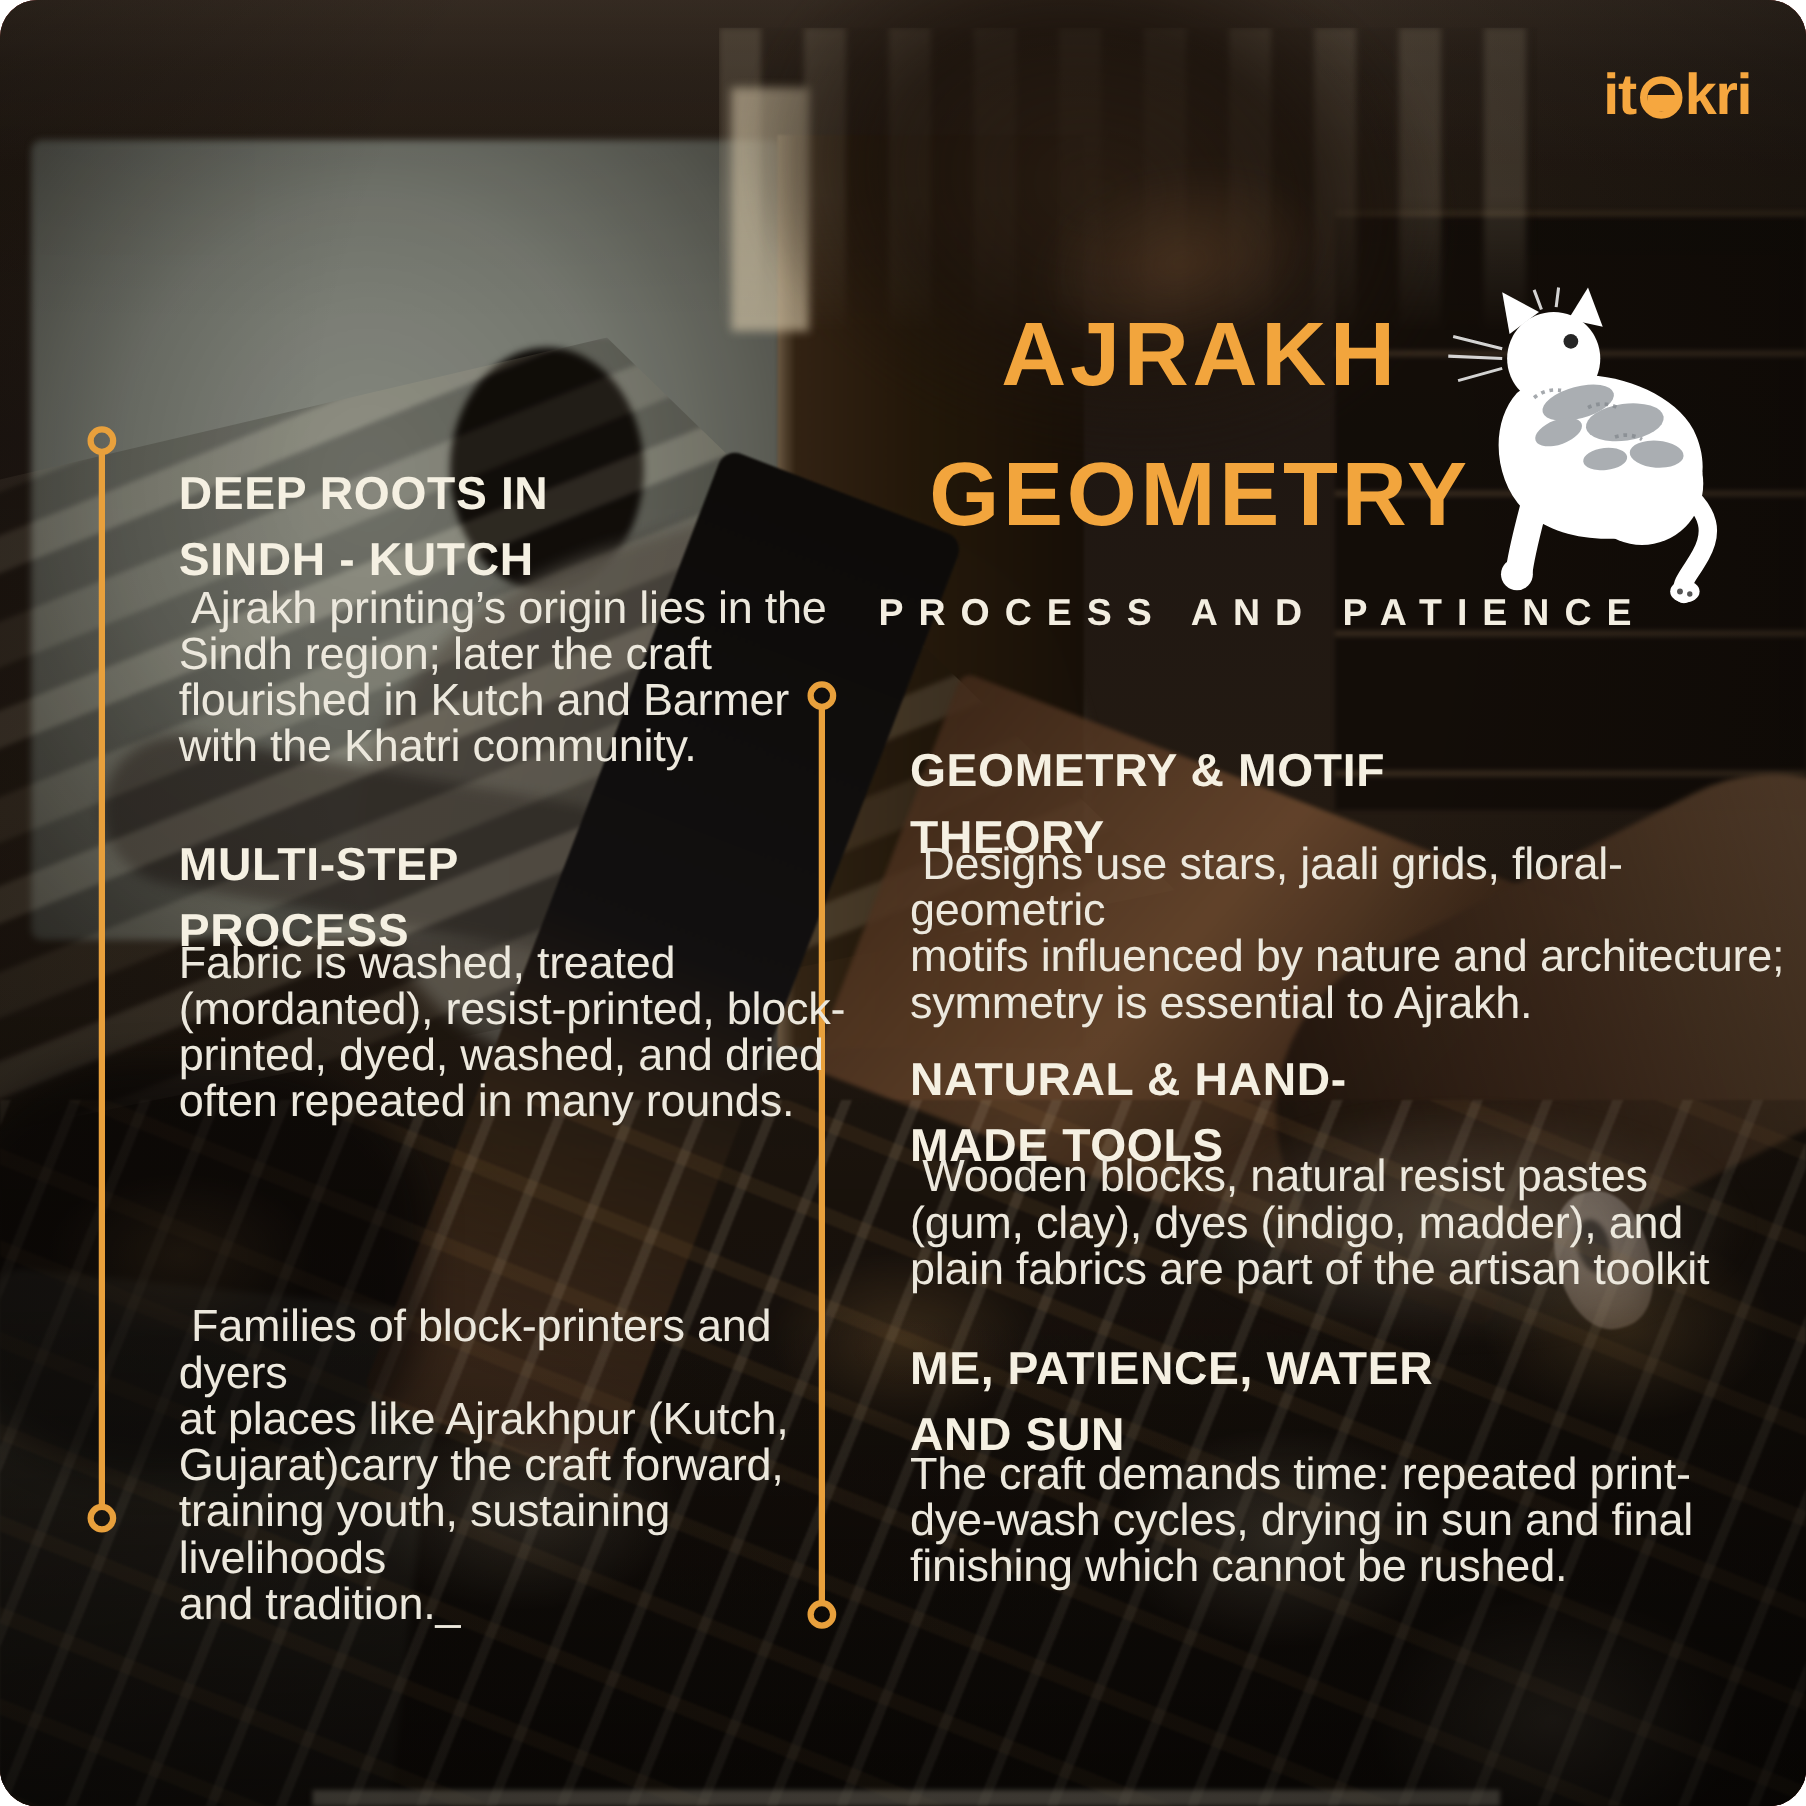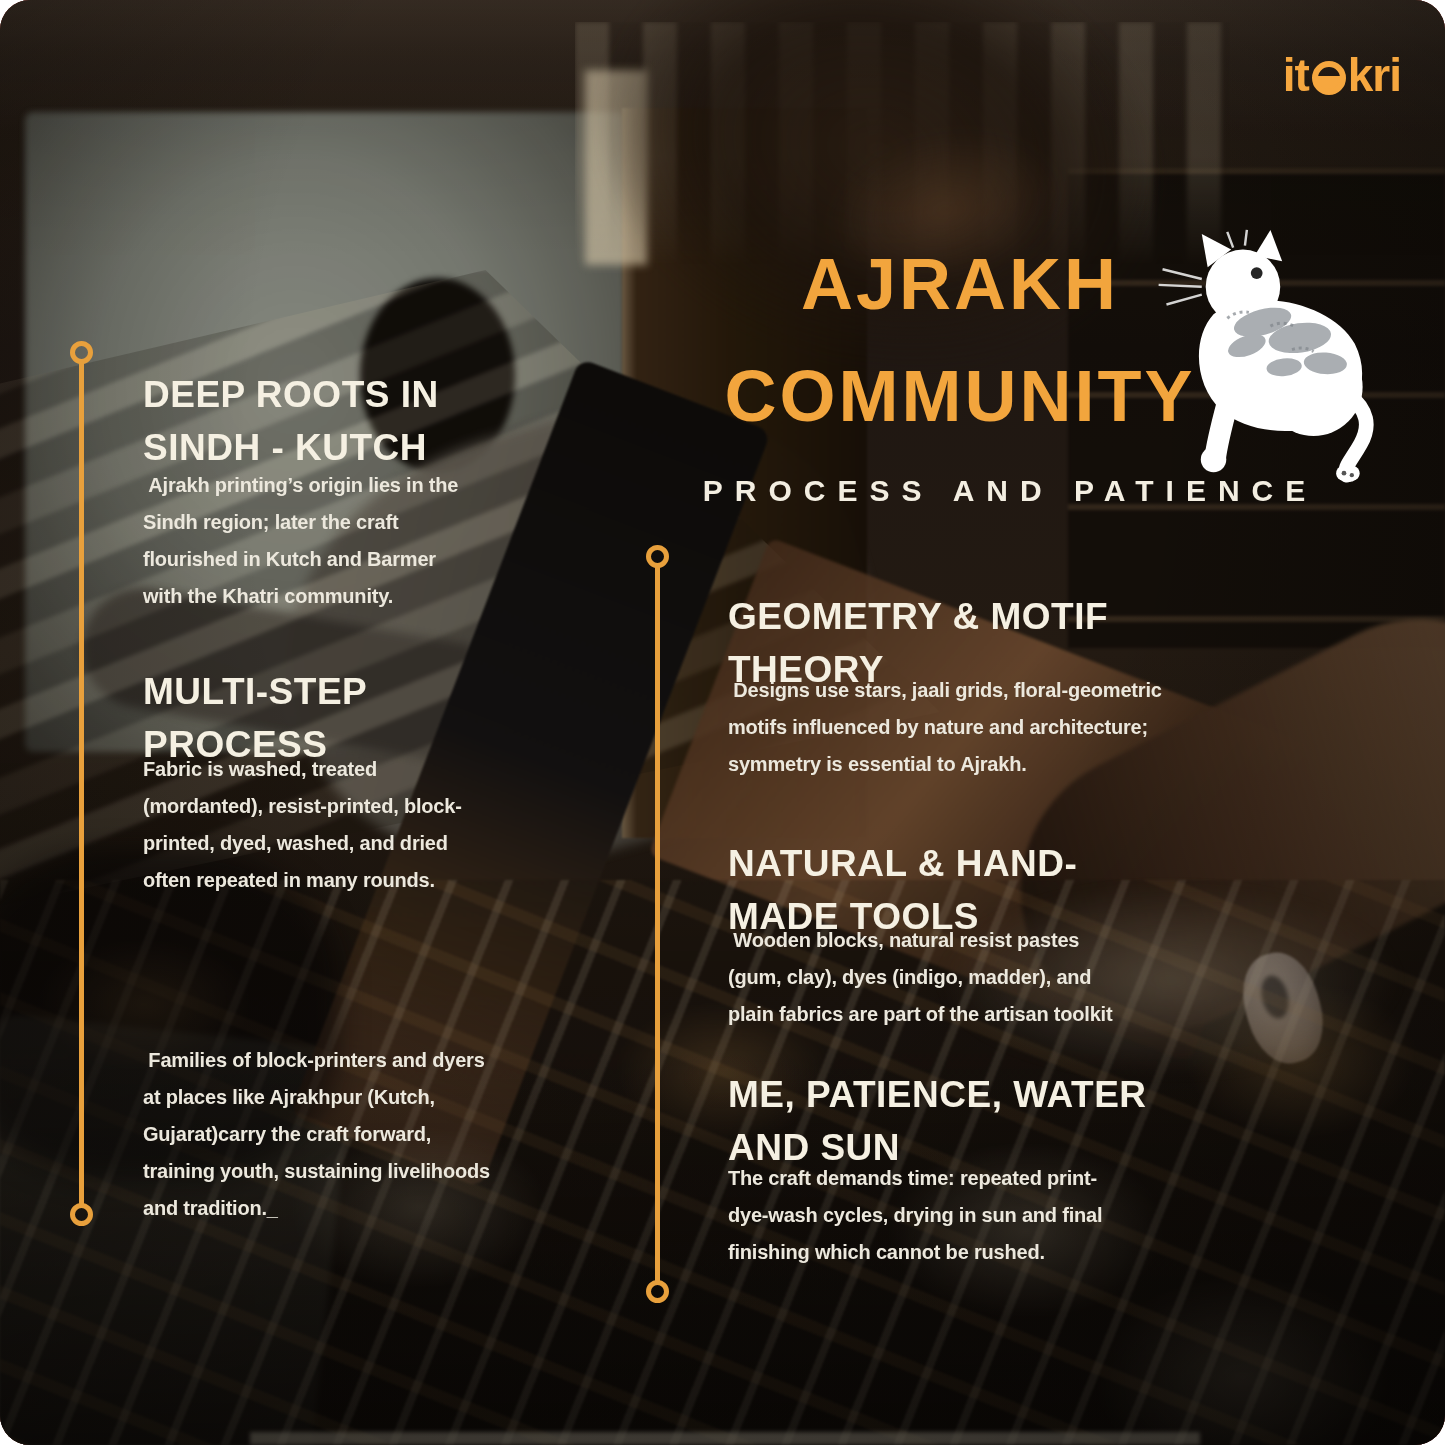--- a/index.html
+++ b/index.html
@@ -79,21 +79,21 @@
   .title-line{position:absolute;left:0;width:100%;color:#F2A53D;font-weight:700;font-size:72px;letter-spacing:3px;white-space:nowrap;}
   .title-1{top:243px;}
   .title-2{top:355px;}
   .subtitle{position:absolute;left:640px;top:474px;width:740px;text-align:center;color:#F3EEE1;font-weight:700;font-size:30px;letter-spacing:12px;white-space:nowrap;z-index:2;}
   .cat{position:absolute;left:1142px;top:228px;width:300px;height:255px;z-index:4;}
 
   .timeline-dot{position:absolute;width:13px;height:13px;border:5px solid #E8A03C;border-radius:50%;background:transparent;z-index:3;}
   .timeline-line{position:absolute;width:5px;background:#E8A03C;z-index:3;}
 
   .heading{position:absolute;color:#F5F0E2;font-weight:700;font-size:37px;line-height:53px;letter-spacing:.5px;white-space:pre-line;z-index:3;margin-top:20px;}
-  .bodytxt{position:absolute;color:#ECE8DD;font-weight:700;font-size:20px;line-height:37px;letter-spacing:-.2px;white-space:pre-wrap;z-index:3;}
+  .bodytxt{position:absolute;color:#ECE8DD;font-weight:400;font-size:36px;line-height:37px;letter-spacing:-.2px;white-space:pre-wrap;z-index:3;}
   .lcol{left:143px;width:560px;}
   .rcol{left:728px;width:700px;}
   .lh1{top:348px;} .lb1{top:467px;}
   .lh2{top:645px;} .lb2{top:751px;}
   .lh3{top:899px;} .lb3{top:1042px;}
   .rh1{top:570px;} .rb1{top:672px;}
   .rh2{top:817px;} .rb2{top:922px;}
   .rh3{top:1048px;} .rb3{top:1160px;}
 </style>
 </head>
@@ -129,21 +129,21 @@
   </div>
 
   <div class="logo">
     <span>it</span>
       <span class="logo-o"></span>
       <span>kri</span>
   </div>
 
   <div class="title-block">
     <div class="title-line title-1">AJRAKH</div>
-    <div class="title-line title-2">COMMUNITY</div>
+    <div class="title-line title-2">GEOMETRY</div>
   </div>
   <div class="subtitle">PROCESS AND PATIENCE</div>
 
   <svg class="cat" viewBox="0 0 300 260" aria-hidden="true">
     <g>
 
       <path d="M58,52 L18,42 M58,60 L14,58 M58,68 L22,78 M90,20 L84,4 M102,18 L104,2" stroke="#e9e9e9" stroke-width="2.5" fill="none" opacity=".9"></path>
 
       <path d="M206,168 C228,186 230,202 220,220 C210,238 202,244 206,252" stroke="#ffffff" stroke-width="15" fill="none" stroke-linecap="round"></path>
       <ellipse cx="207" cy="250" rx="12" ry="9" fill="#ffffff"></ellipse>

